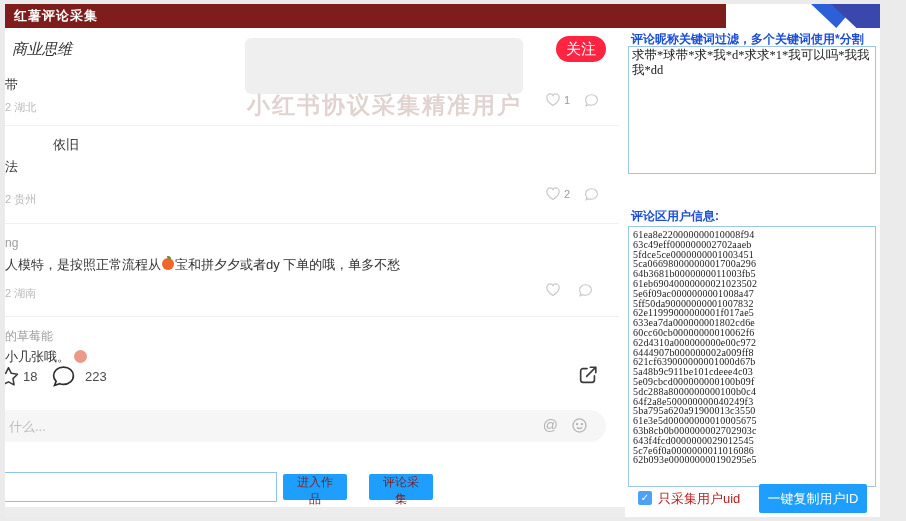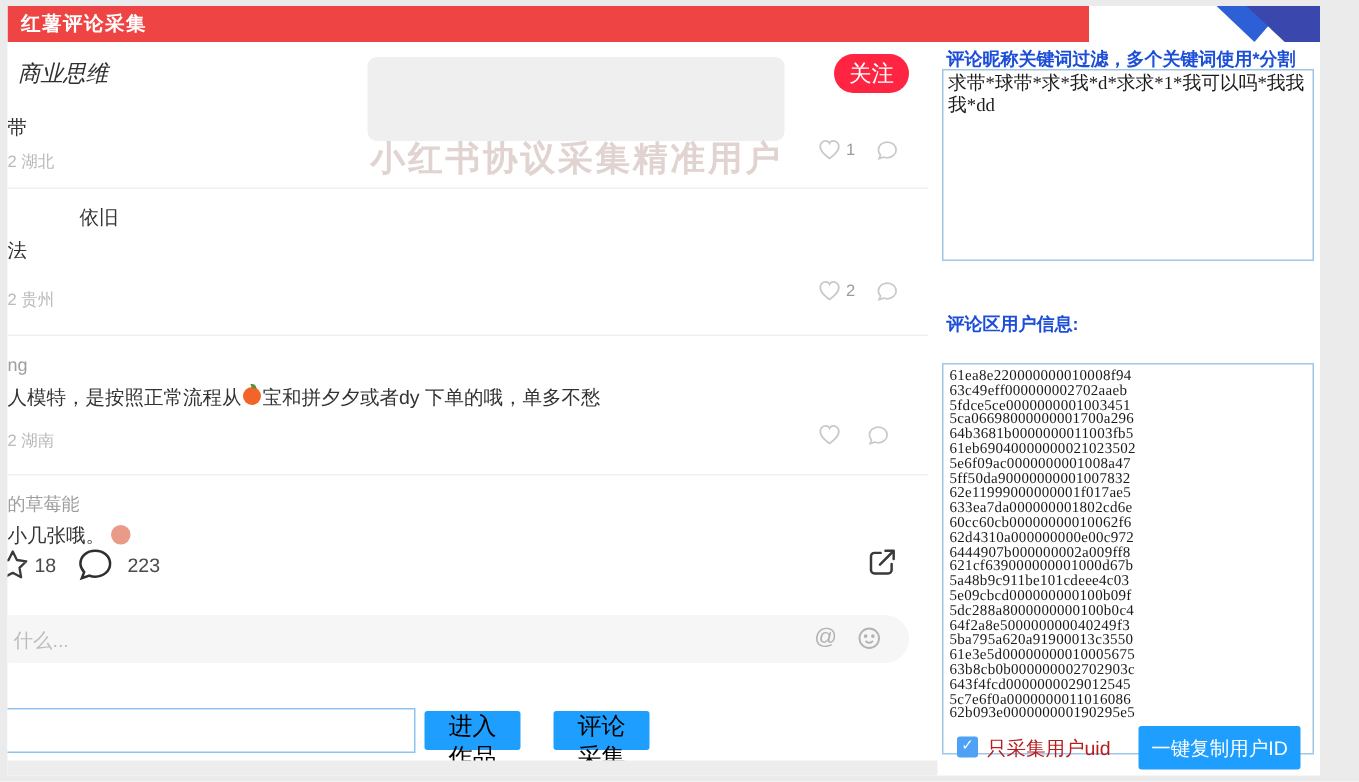--- a/index.html
+++ b/index.html
@@ -2,21 +2,21 @@
 <html><head>
 <meta charset="utf-8">
 <style>
   * { margin:0; padding:0; box-sizing:border-box; }
   html,body { width:906px; height:521px; }
   body { font-family:"Liberation Sans", sans-serif; background:#ebebeb; overflow:hidden; }
   #screen { position:relative; width:906px; height:521px; background:#ebebeb; overflow:hidden; }
 
   .window { position:absolute; left:5px; top:4px; width:875px; height:513px; background:#ffffff; overflow:hidden; }
 
-  .header { position:absolute; left:0; top:0; width:721px; height:24px; background:#ef4444; }
+  .header { position:absolute; left:0; top:0; width:721px; height:24px; background:#7f1d1d; }
   .header-title { position:absolute; left:9px; top:0; line-height:24px; font-size:13px; font-weight:bold; color:#ffffff; letter-spacing:1px; }
   .ribbon-light { position:absolute; left:806px; top:0; width:46px; height:24px; background:#2d5fd6; clip-path:polygon(0 0,100% 0,55% 100%); }
   .ribbon-dark  { position:absolute; left:826px; top:0; width:49px; height:24px; background:#3a48ad; clip-path:polygon(0 0,100% 0,100% 100%,52% 100%); }
 
   .left-pane { position:absolute; left:0; top:24px; width:618px; height:479px; background:#ffffff; }
   .bottom-strip { position:absolute; left:0; top:503px; width:620px; height:10px; background:#ededed; }
 
   .wm-band { position:absolute; left:240px; top:10px; width:278px; height:56px; background:#efefef; border-radius:6px; }
   .watermark { position:absolute; left:242px; top:62px; font-size:23px; font-weight:bold; color:rgba(160,122,112,0.33); letter-spacing:2px; white-space:nowrap; }
 
@@ -40,29 +40,29 @@
   .ab-bubble-cnt { position:absolute; left:80px; top:341px; font-size:13px; color:#4a4a4a; }
   .ab-share { position:absolute; left:572px; top:336px; width:22px; height:22px; color:#3a3a3a; }
 
   .composer { position:absolute; left:-12px; top:382px; width:613px; height:32px; background:#f6f6f6; border-radius:16px; }
   .composer-input { position:absolute; left:16px; top:4px; width:420px; height:24px; border:none; background:transparent; font-size:13px; color:#666; outline:none; font-family:"Liberation Sans", sans-serif; }
   .composer-input::placeholder { color:#bdbdbd; }
   .composer-at { position:absolute; right:48px; top:6px; font-size:15px; color:#b3b3b3; }
   .composer-smile { position:absolute; right:18px; top:7px; width:17px; height:17px; color:#b3b3b3; }
 
   .url-input { position:absolute; left:-12px; top:444px; width:284px; height:30px; border:1px solid #8fc3ef; background:#fff; font-size:12px; padding:0 6px; outline:none; }
-  .btn-blue { position:absolute; height:26px; top:446px; background:#1e9fff; color:#000000; border:none; border-radius:2px; font-size:16px; padding:0 10px; cursor:pointer; }
+  .btn-blue { position:absolute; height:26px; top:446px; background:#1e9fff; color:#7f1d1d; border:none; border-radius:2px; font-size:12px; padding:0 10px; cursor:pointer; }
   .btn-enter { left:278px; width:64px; }
   .btn-collect { left:364px; width:64px; }
 
   .right-pane { position:absolute; left:622px; top:24px; width:253px; height:489px; background:#ffffff; }
   .r-label { position:absolute; font-size:12px; font-weight:bold; color:#1d4ed8; white-space:nowrap; }
   .r-ta { position:absolute; left:1px; width:248px; border:1px solid #9ec5ea; background:#fff; resize:none; overflow:hidden; outline:none; color:#1a1a1a; }
   .ta-filter { top:18px; height:128px; font-family:"Liberation Serif", serif; font-size:12.5px; line-height:15px; padding:1px 3px; }
-  .ta-users { top:198px; height:261px; font-family:"Liberation Serif", serif; font-size:10px; line-height:9.8px; padding:3px 4px; letter-spacing:0.2px;margin-top:16px; }
+  .ta-users { top:198px; height:261px; font-family:"Liberation Serif", serif; font-size:10px; line-height:9.8px; padding:3px 4px; letter-spacing:0.2px; }
   .cb { position:absolute; left:11px; top:463px; width:14px; height:14px; background:#4da2f5; border-radius:2px; color:#fff; font-size:10px; line-height:14px; text-align:center; cursor:pointer; }
   .cb-label { position:absolute; left:31px; top:462px; font-size:13px; color:#b91c1c; cursor:pointer; }
   .copy-btn { position:absolute; left:132px; top:456px; width:108px; height:29px; background:#1e9fff; color:#fff; border:none; border-radius:2px; font-size:13px; cursor:pointer; }
 
   .emoji-peach { display:inline-block; width:12px; height:12px; border-radius:50%; background:#f2652a; position:relative; vertical-align:-1px; margin:0 1px; }
   .emoji-peach::after { content:""; position:absolute; left:5px; top:-2px; width:4px; height:3px; background:#5c8f3a; border-radius:0 3px 0 3px; }
   .emoji-monkey { display:inline-block; width:13px; height:13px; border-radius:50%; background:#ea9a88; vertical-align:-2px; margin-left:4px; }
 </style>
 </head>
 <body>

